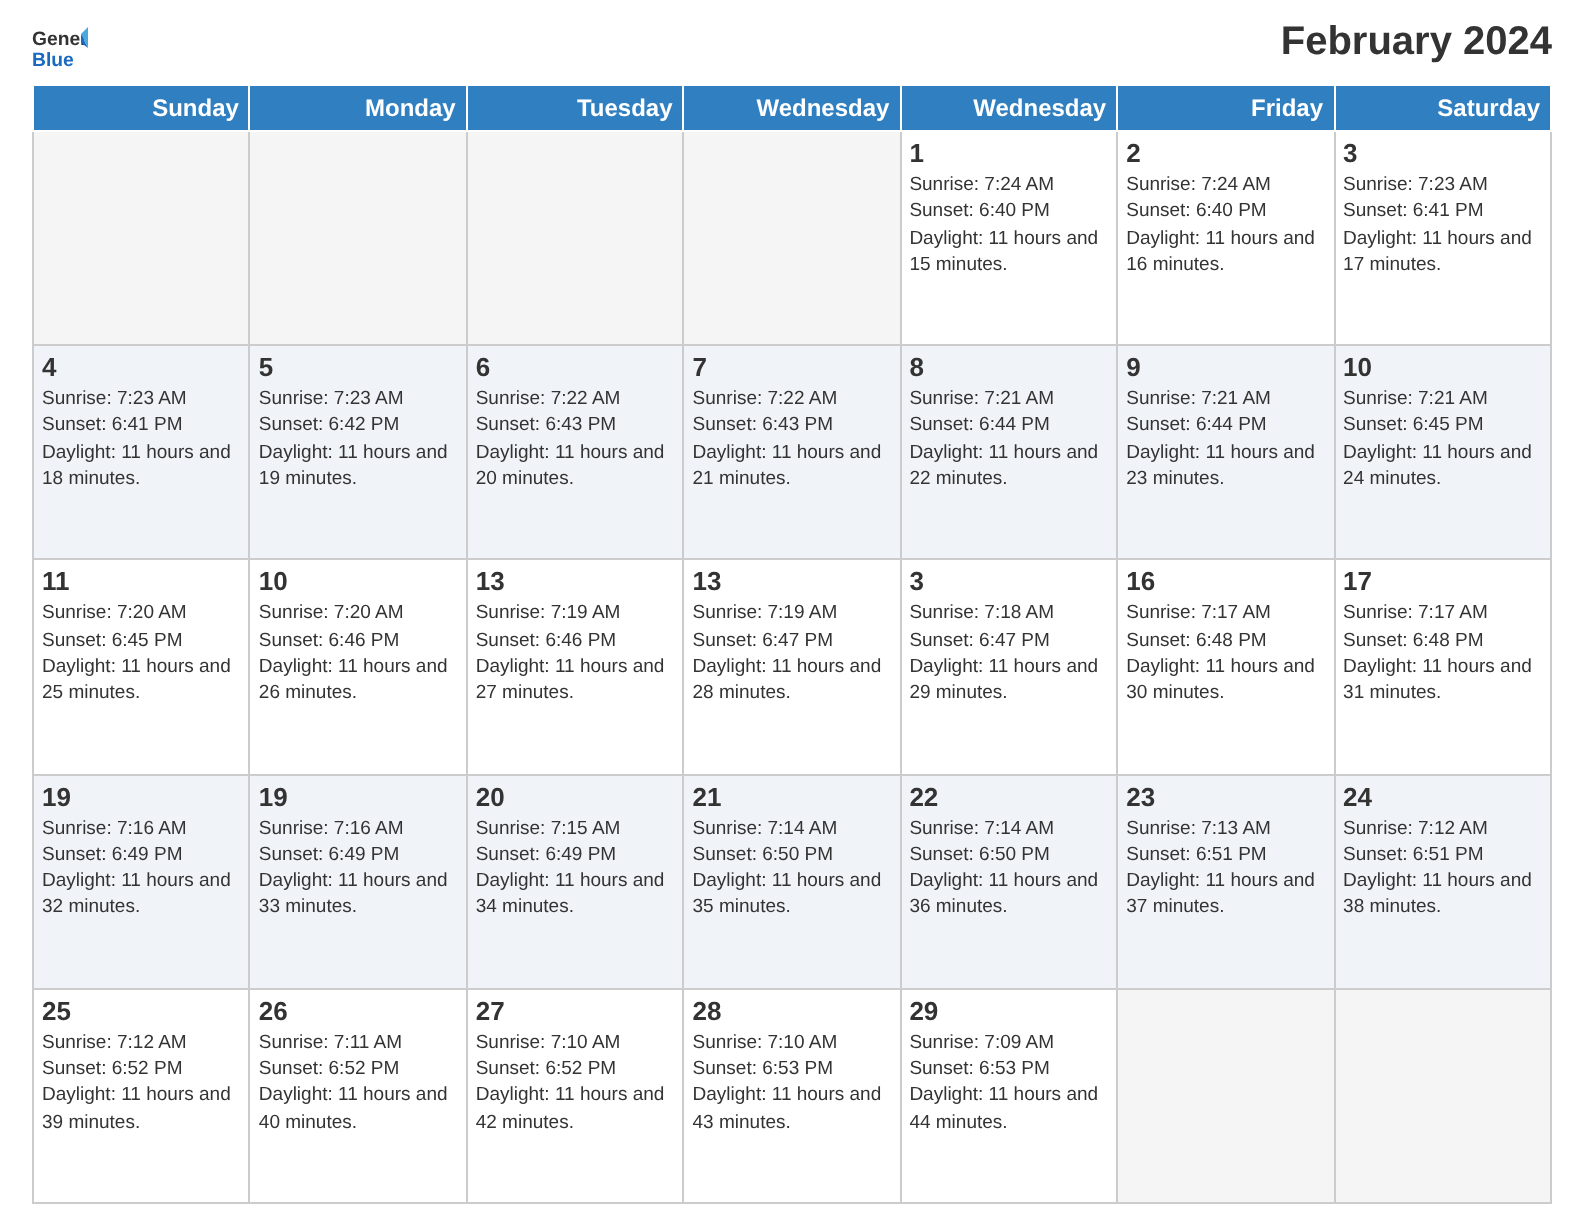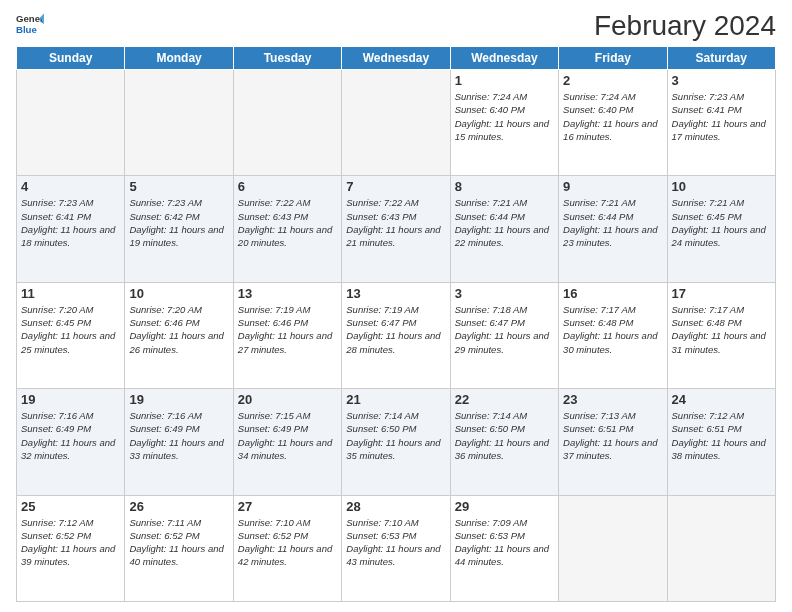--- a/index.html
+++ b/index.html
@@ -29,39 +29,39 @@
       gap: 4px;
     }
     .logo-icon {
       width: 28px;
       height: 28px;
     }
     .title-block {
       text-align: right;
     }
     .main-title {
-      font-size: 28px;
-      color: #333;
-      font-weight: normal;
+      font-size: 20px;
+      color: #333;
+      font-weight: bold;
     }
     .subtitle {
       font-size: 13px;
       color: #333;
       margin-top: 2px;
     }
     .calendar {
       width: 100%;
       border-collapse: collapse;
       flex: 1;
       font-size: 10px;
     }
     .calendar thead th {
       background: #2f7fc1;
       color: #fff;
-      text-align: center;
+      text-align: right;
       padding: 4px 5px;
       font-size: 12px;
       font-weight: bold;
       border: 1px solid #fff;
     }
     .calendar tbody td {
       border: 1px solid #ccc;
       vertical-align: top;
       padding: 3px 4px;
       width: calc(100% / 7);
@@ -70,21 +70,20 @@
     .day-number {
       font-size: 13px;
       font-weight: bold;
       color: #333;
       margin-bottom: 2px;
     }
     .day-info {
       font-size: 9.5px;
       color: #333;
       line-height: 1.4;
-      font-style: italic;
     }
     .empty-cell {
       background: #f9f9f9;
     }
     tbody tr:nth-child(odd) td {
       background: #ffffff;
     }
     tbody tr:nth-child(even) td {
       background: #f0f4f8;
     }

